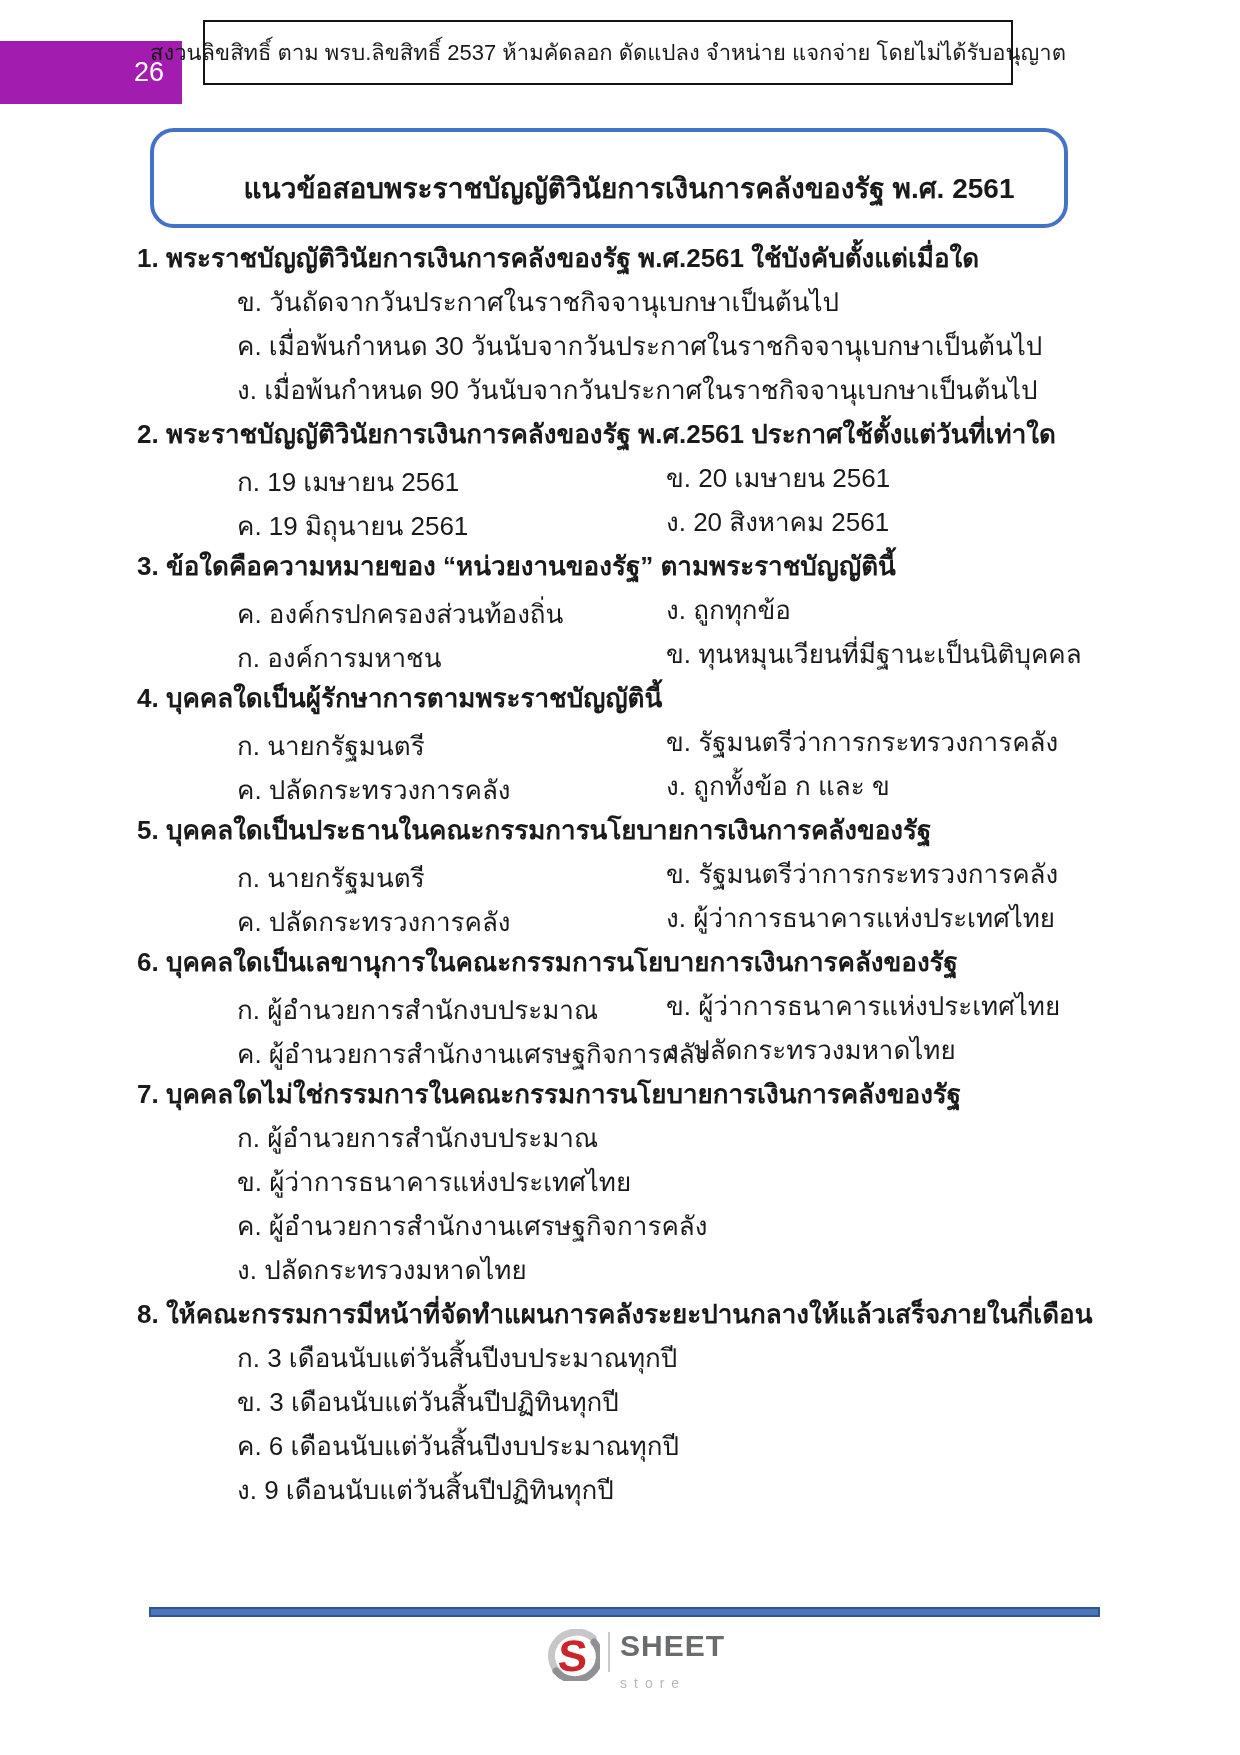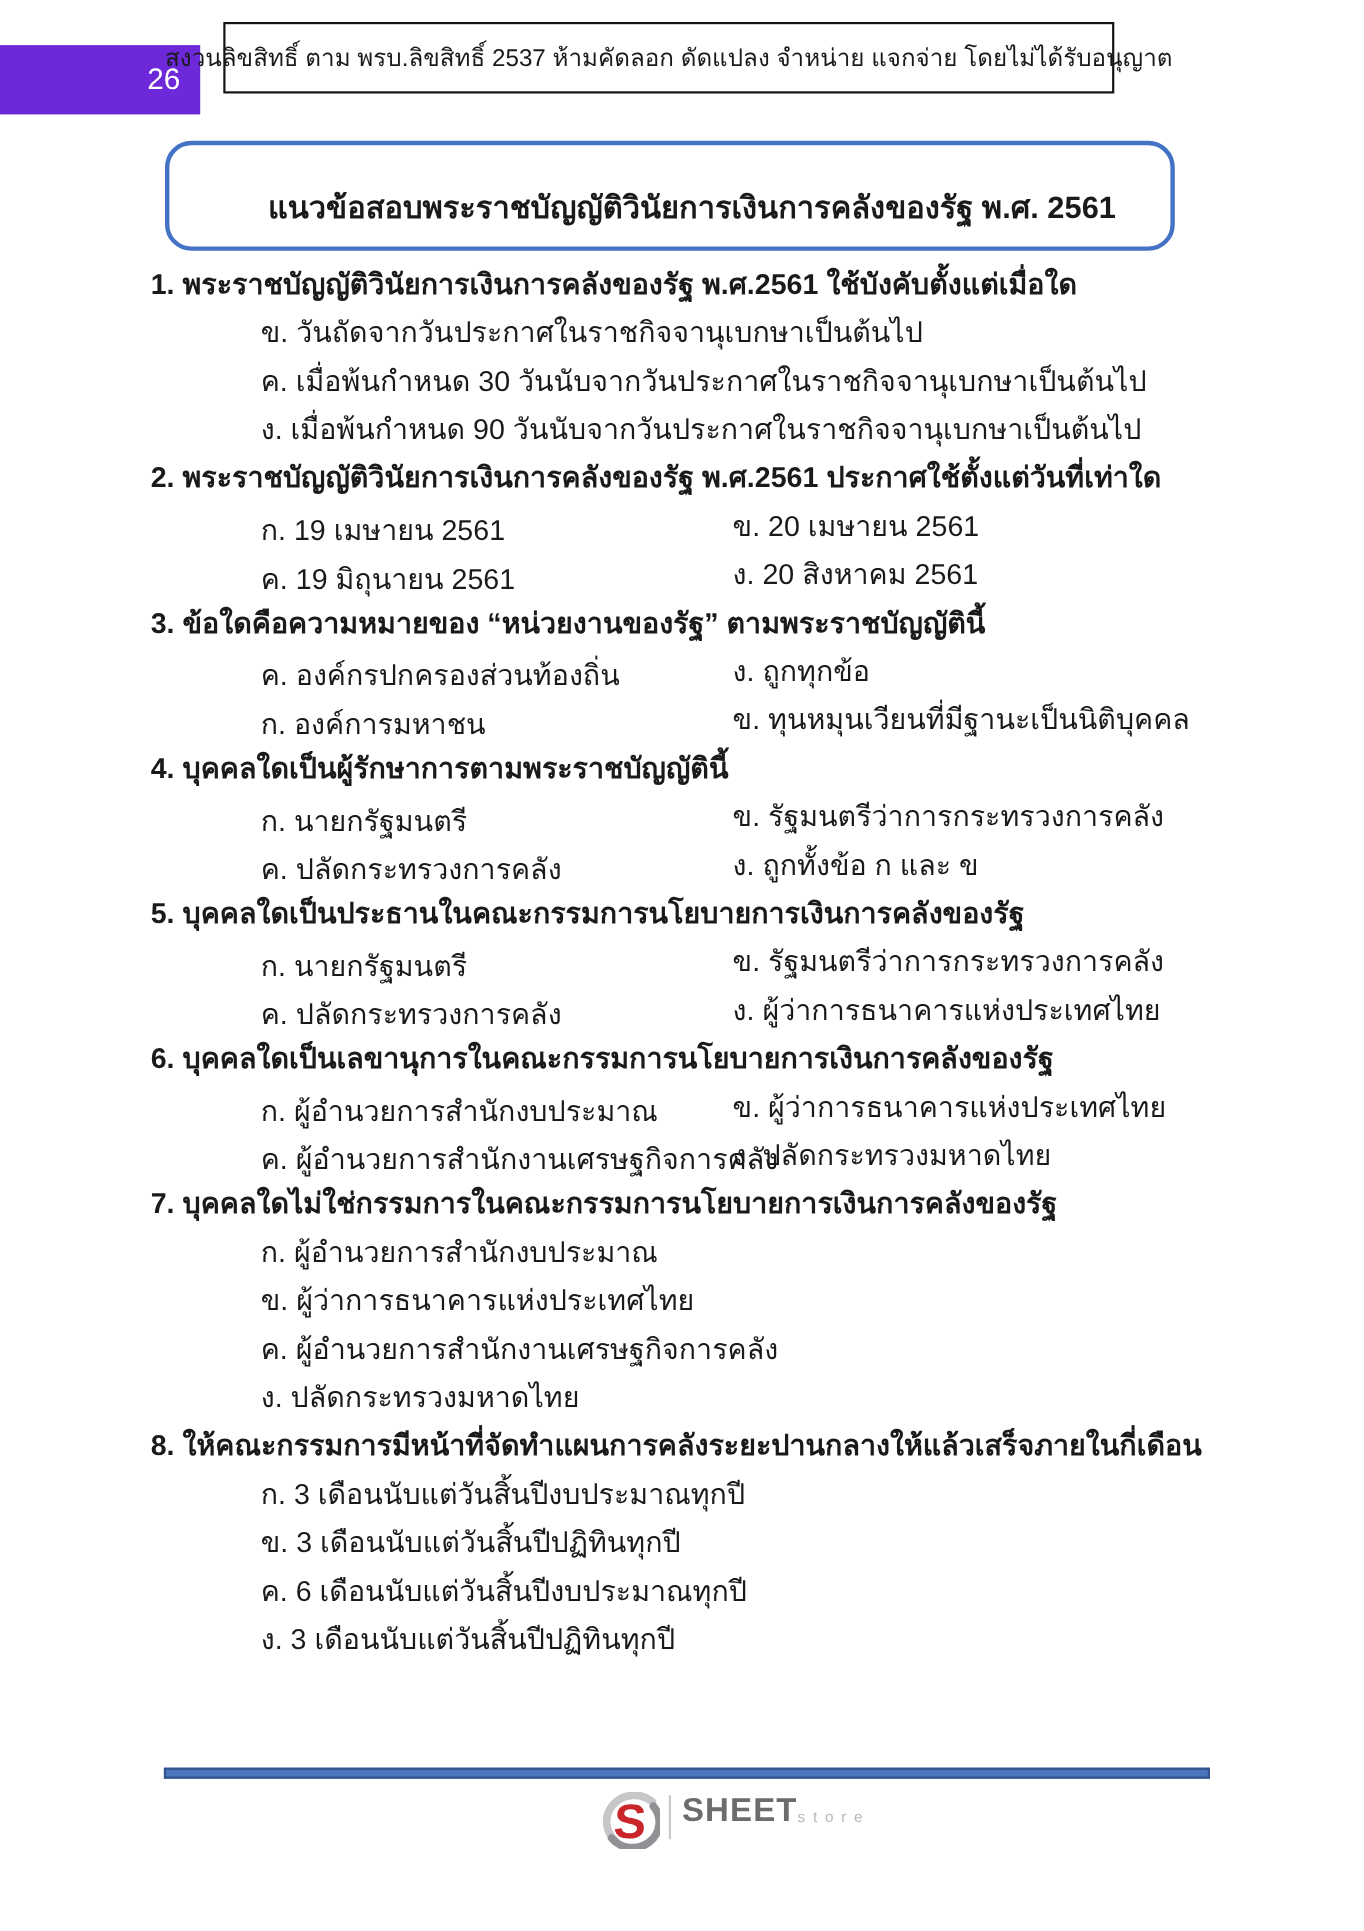--- a/index.html
+++ b/index.html
@@ -2,21 +2,21 @@
 <html><head>
 <meta charset="utf-8">
 <style>
   html,body{margin:0;padding:0;}
   body{
     width:1240px;height:1755px;position:relative;background:#ffffff;
     font-family:"Liberation Sans","DejaVu Sans",sans-serif;color:#1a1a1a;
     overflow:hidden;
   }
   .page-number-box{
-    position:absolute;left:0;top:41px;width:182px;height:63px;background:#6d28d9;
+    position:absolute;left:0;top:41px;width:182px;height:63px;background:#a21caf;
     color:#fff;font-size:27px;display:flex;align-items:center;justify-content:flex-end;
     padding-right:18px;box-sizing:border-box;
   }
   .copyright-box{
     position:absolute;left:203px;top:20px;width:810px;height:65px;
     border:2px solid #141414;box-sizing:border-box;display:flex;align-items:center;
     justify-content:center;font-size:22px;white-space:nowrap;
   }
   .title-box{
     position:absolute;left:150px;top:128px;width:918px;height:100px;
@@ -33,21 +33,21 @@
   .opt-col2{position:absolute;left:650px;top:0;margin-left:16px;}
   .footer-bar{
     position:absolute;left:149px;top:1607px;width:951px;height:10px;
     background:#4B76BE;border:2px solid #33548C;box-sizing:border-box;
   }
   .footer-logo{
     position:absolute;left:548px;top:1629px;display:flex;align-items:flex-start;
   }
   .logo-emblem{width:52px;height:52px;flex:0 0 auto;}
   .logo-divider{width:2px;height:40px;background:#c9cacc;margin:3px 10px 0 8px;}
-  .logo-textblock{display:flex;}
+  .logo-textblock{display:flex;flex-direction:column;}
   .logo-brand{font-size:30px;font-weight:bold;color:#6B6C6E;letter-spacing:1px;line-height:30px;margin-top:2px;}
   .logo-sub{font-size:14px;color:#B6B7BA;letter-spacing:7px;line-height:16px;margin-top:14px;}
 </style>
 </head>
 <body>
 
 <div class="page-number-box">
   <span>26</span>
 </div>
 
@@ -111,21 +111,21 @@
     </div>
     <div class="q-line q-heading">7. บุคคลใดไม่ใช่กรรมการในคณะกรรมการนโยบายการเงินการคลังของรัฐ</div>
     <div class="q-line opt-single">ก. ผู้อำนวยการสำนักงบประมาณ</div>
     <div class="q-line opt-single">ข. ผู้ว่าการธนาคารแห่งประเทศไทย</div>
     <div class="q-line opt-single">ค. ผู้อำนวยการสำนักงานเศรษฐกิจการคลัง</div>
     <div class="q-line opt-single">ง. ปลัดกระทรวงมหาดไทย</div>
     <div class="q-line q-heading">8. ให้คณะกรรมการมีหน้าที่จัดทำแผนการคลังระยะปานกลางให้แล้วเสร็จภายในกี่เดือน</div>
     <div class="q-line opt-single">ก. 3 เดือนนับแต่วันสิ้นปีงบประมาณทุกปี</div>
     <div class="q-line opt-single">ข. 3 เดือนนับแต่วันสิ้นปีปฏิทินทุกปี</div>
     <div class="q-line opt-single">ค. 6 เดือนนับแต่วันสิ้นปีงบประมาณทุกปี</div>
-    <div class="q-line opt-single">ง. 3 เดือนนับแต่วันสิ้นปีปฏิทินทุกปี</div>
+    <div class="q-line opt-single">ง. 9 เดือนนับแต่วันสิ้นปีปฏิทินทุกปี</div>
   </div>
 
 <div class="footer-bar"></div>
 
 <div class="footer-logo">
   <svg class="logo-emblem" viewBox="0 0 52 52" xmlns="http://www.w3.org/2000/svg">
     <path d="M45 9 A22 21 0 1 0 12 45" fill="none" stroke="#C7C7C9" stroke-width="7" stroke-linecap="round"></path>
     <path d="M8 42 A22 21 0 1 0 46 13" fill="none" stroke="#909195" stroke-width="7" stroke-linecap="round"></path>
     <text x="12" y="42" font-size="44" font-weight="bold" fill="#C9252B" transform="skewX(-4)" font-family="Liberation Sans, sans-serif">S</text>
   </svg>

